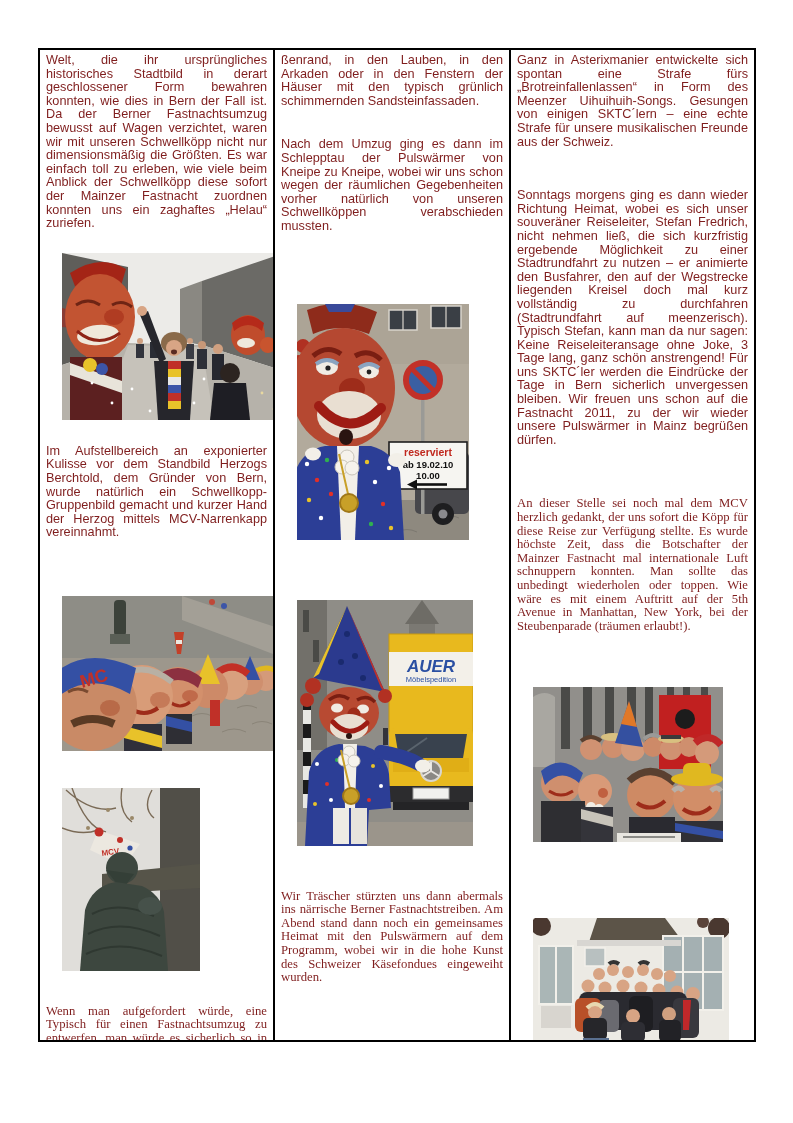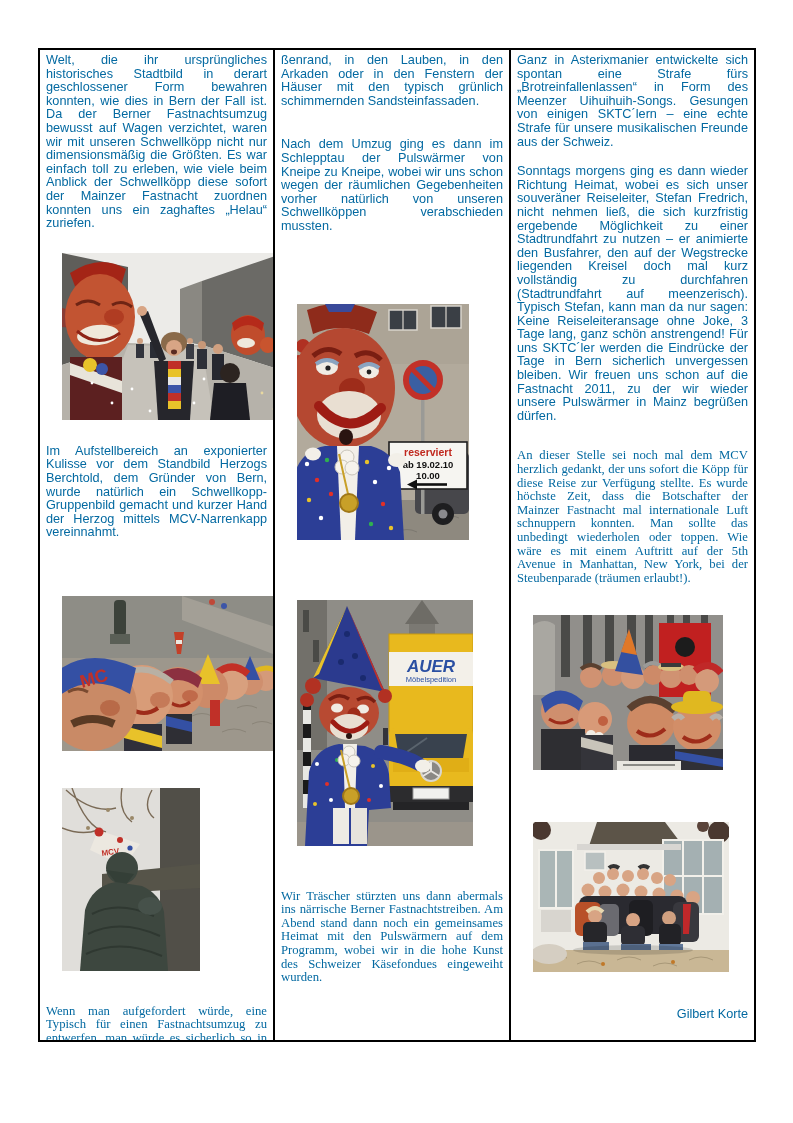--- a/index.html
+++ b/index.html
@@ -1,24 +1,24 @@
 <!DOCTYPE html>
 <html lang="de"><head>
 <meta charset="utf-8">
 <style>
   html,body{margin:0;padding:0;background:#ffffff;}
   .page{position:relative;width:774px;height:1123px;background:#fff;overflow:hidden;
-        font-family:"Liberation Sans", sans-serif;color:#0369a1;}
+        font-family:"Liberation Sans", sans-serif;color:#7f1d1d;}
   .doc-table{position:absolute;left:38px;top:48px;width:718px;height:994px;
              box-sizing:border-box;border:2px solid #000;display:flex;}
   .col{box-sizing:border-box;padding:4px 6px 6px 6px;overflow:hidden;
        display:flex;flex-direction:column;font-size:12.7px;line-height:13.6px;}
   .col1{width:235px;border-right:2px solid #000;}
   .col2{width:236px;border-right:2px solid #000;gap:16px;}
-  .col3{flex:1;}
+  .col3{flex:1;gap:24px;}
   p{margin:0 0 14px 0;text-align:justify;}
   p.tight{margin-bottom:4px;}
   figure{margin:0;padding:16px;line-height:0;}
   svg{display:block;}
   .ph1{margin:2px 0 9px 0;}
   .ph2{margin:26px 0 5px 0;}
   .ph3{margin:0 0 18px 0;}
   .ph4{margin:24px 0 12px 0;}
   .ph5{margin:0 0 12px 0;}
   .ph6{margin:14px 0 20px 0;}

